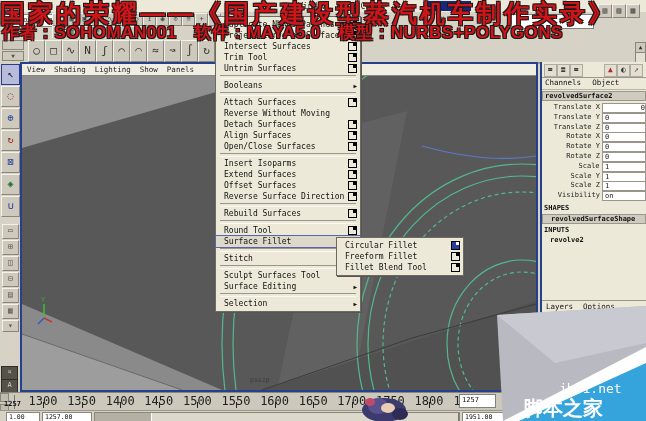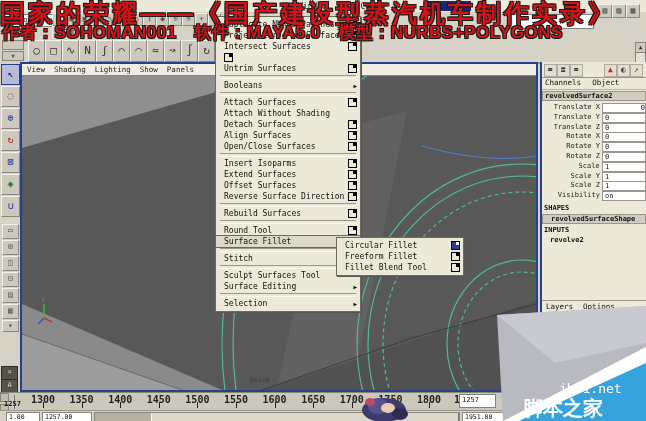--- a/index.html
+++ b/index.html
@@ -66,21 +66,21 @@
   .crow{position:absolute;left:0;width:104px;height:9.6px;}
   .clabel{position:absolute;right:46px;font-size:7px;color:#222;line-height:9px;white-space:nowrap;}
   .cval{position:absolute;left:60px;width:40px;height:8px;background:#fff;border:1px solid #9a968c;
         font-size:7px;line-height:8px;padding-left:2px;color:#222;}
   .layersbar{position:absolute;left:0;top:238px;width:112px;height:12px;background:#ece9d8;
              border-top:1px solid #9a968c;border-bottom:1px solid #9a968c;font-size:7.5px;color:#111;}
   .layersbar span{margin-left:4px;margin-right:6px;line-height:11px;}
   .layerrow{position:absolute;left:0;top:251px;width:104px;height:8px;background:#f6f3ea;border-bottom:1px solid #b8b4a8;}
   
   .timeslider{left:0;top:392px;width:646px;height:18px;background:#ccc8bc;border-top:1px solid #8a867c;}
-  .ticklabel{position:absolute;top:1px;font-size:10px;font-weight:bold;color:#222;transform:translateX(-50%);}
+  .ticklabel{position:absolute;top:1px;font-size:12px;font-weight:normal;color:#222;transform:translateX(-50%);}
   .tickmark{position:absolute;top:9px;width:1px;height:6px;background:#222;}
   .curtime{left:4px;top:400px;font-size:7px;font-weight:bold;color:#111;}
   .curfield{left:459px;top:394px;width:33px;height:12px;background:#fff;border:1px solid #808080;
             font-size:7px;line-height:11px;padding-left:2px;color:#111;}
   .rangerow{left:0;top:410px;width:646px;height:11px;background:#d6d2c6;border-top:1px solid #9a968c;}
   .rfield{position:absolute;top:1px;height:8px;background:#fff;border:1px solid #8a867c;
           font-size:6.5px;line-height:8px;padding-left:2px;color:#111;}
   .rtrack{position:absolute;left:94px;top:1px;width:364px;height:8px;background:#b4b0a4;border:1px solid #8a867c;}
   .rhandle{position:absolute;left:56px;top:0;width:306px;height:8px;background:#dcd8cc;border-left:1px solid #fff;border-right:1px solid #777;}
   .tlicons{left:0;top:393px;}
@@ -291,38 +291,39 @@
       </div>
       <div class="mi">
         <span class="lbl">Project Curve on Surface</span>
         <span class="optbox"></span>
       </div>
       <div class="mi">
         <span class="lbl">Intersect Surfaces</span>
         <span class="optbox"></span>
       </div>
       <div class="mi">
+        <span class="lbl">Trim Tool</span>
         <span class="optbox"></span>
       </div>
       <div class="mi">
         <span class="lbl">Untrim Surfaces</span>
         <span class="optbox"></span>
       </div>
       <div class="sep"></div>
       <div class="mi">
         <span class="lbl">Booleans</span>
         <span class="subarr">▶</span>
       </div>
       <div class="sep"></div>
       <div class="mi">
         <span class="lbl">Attach Surfaces</span>
         <span class="optbox"></span>
       </div>
       <div class="mi">
-        <span class="lbl">Attach Without Shading</span>
+        <span class="lbl">Reverse Without Moving</span>
       </div>
       <div class="mi">
         <span class="lbl">Detach Surfaces</span>
         <span class="optbox"></span>
       </div>
       <div class="mi">
         <span class="lbl">Align Surfaces</span>
         <span class="optbox"></span>
       </div>
       <div class="mi">

